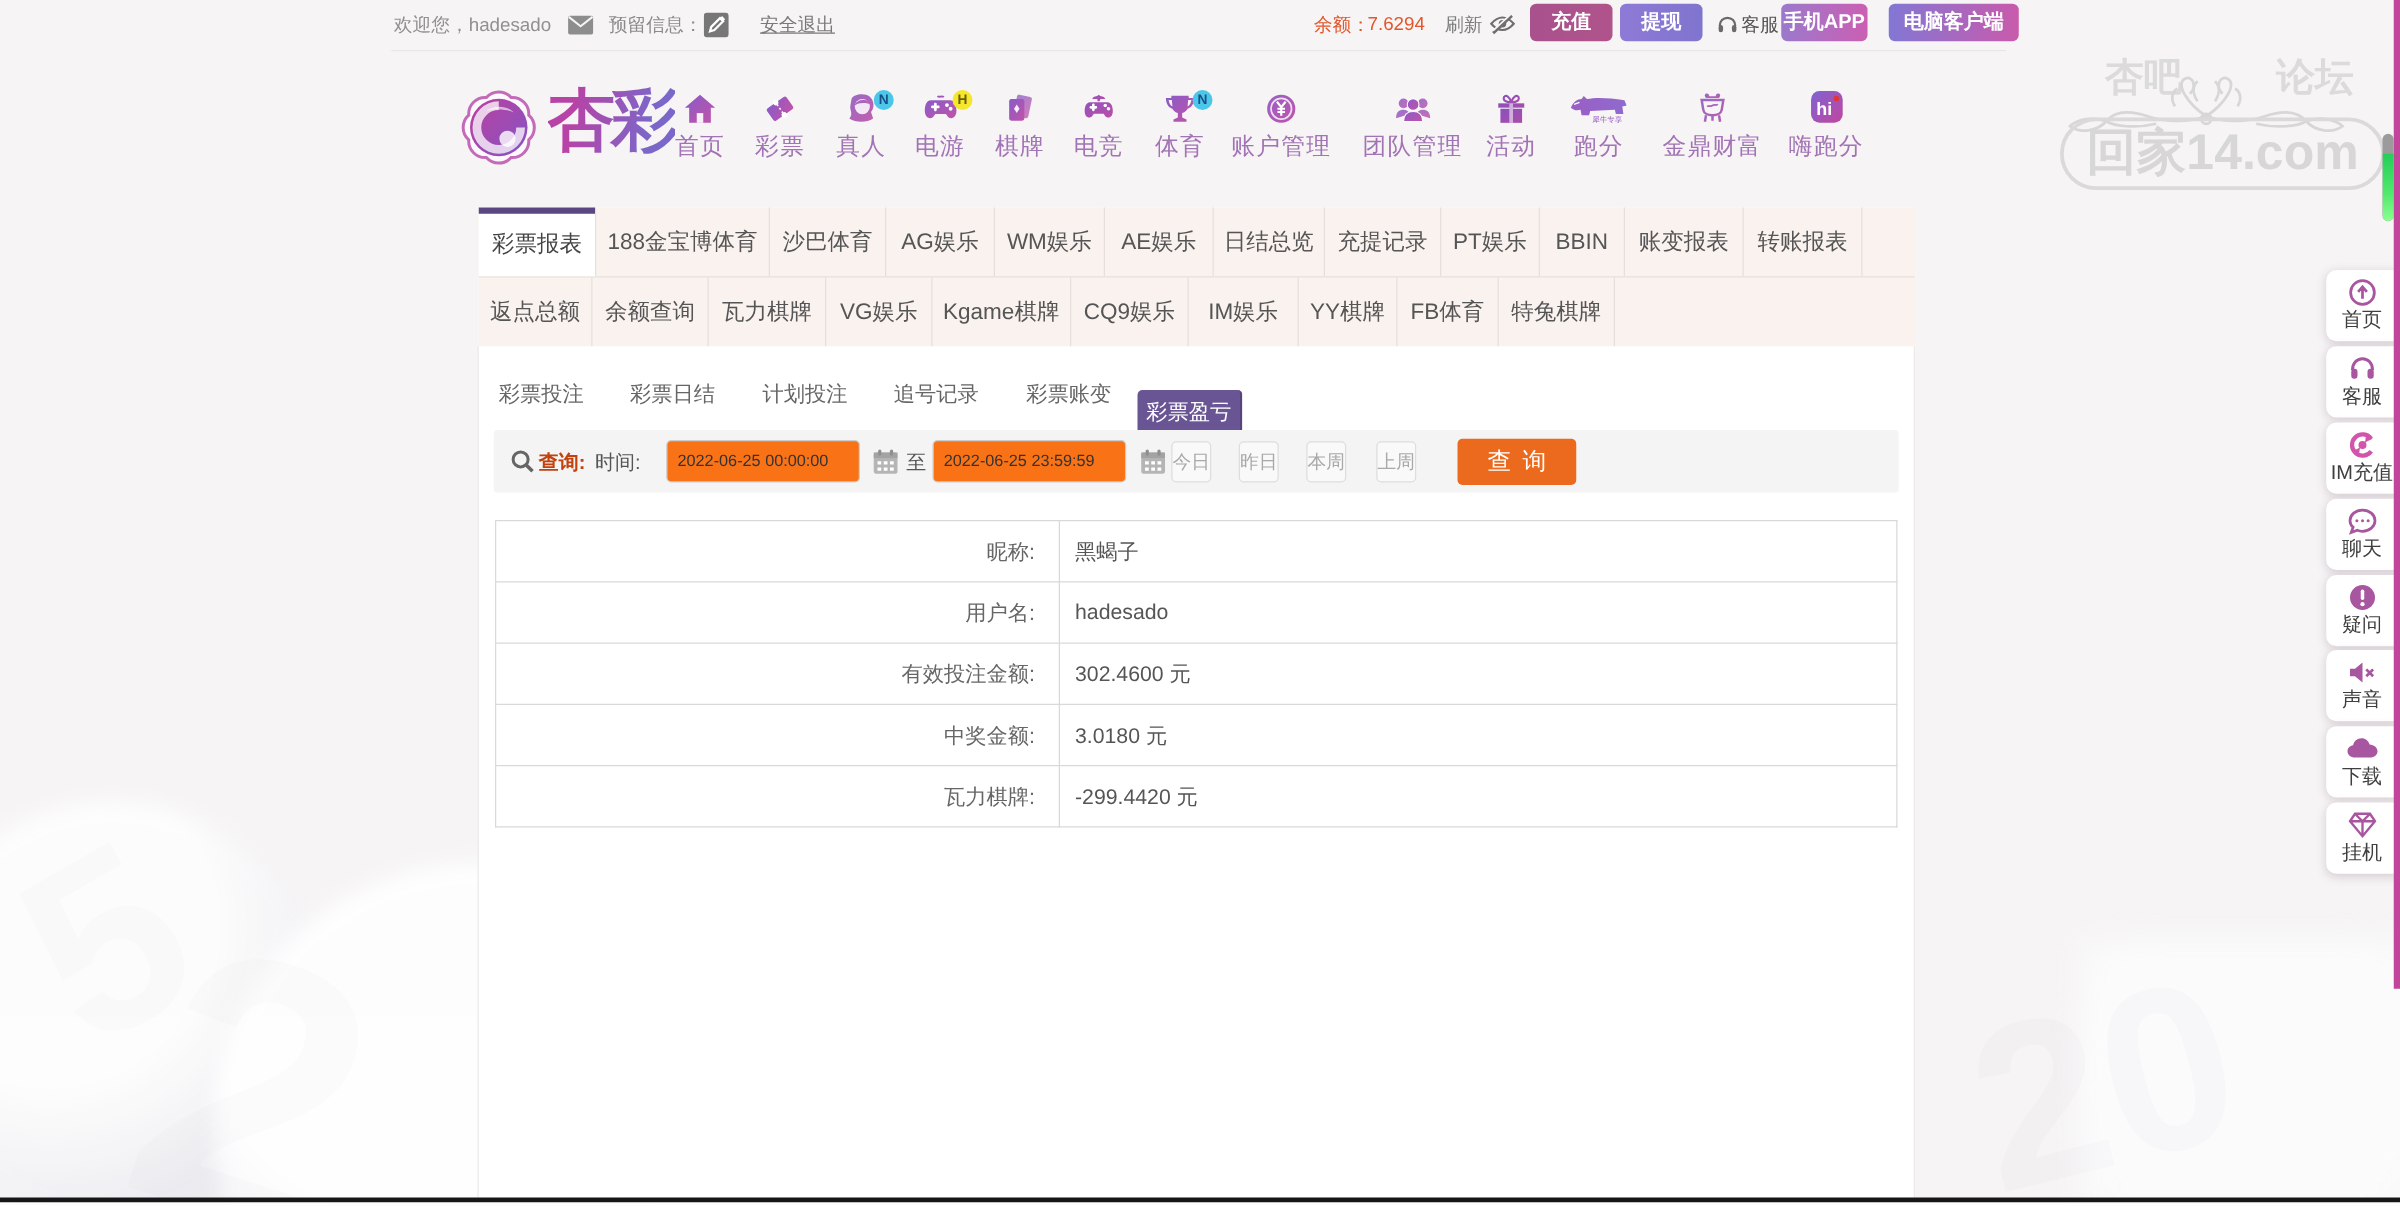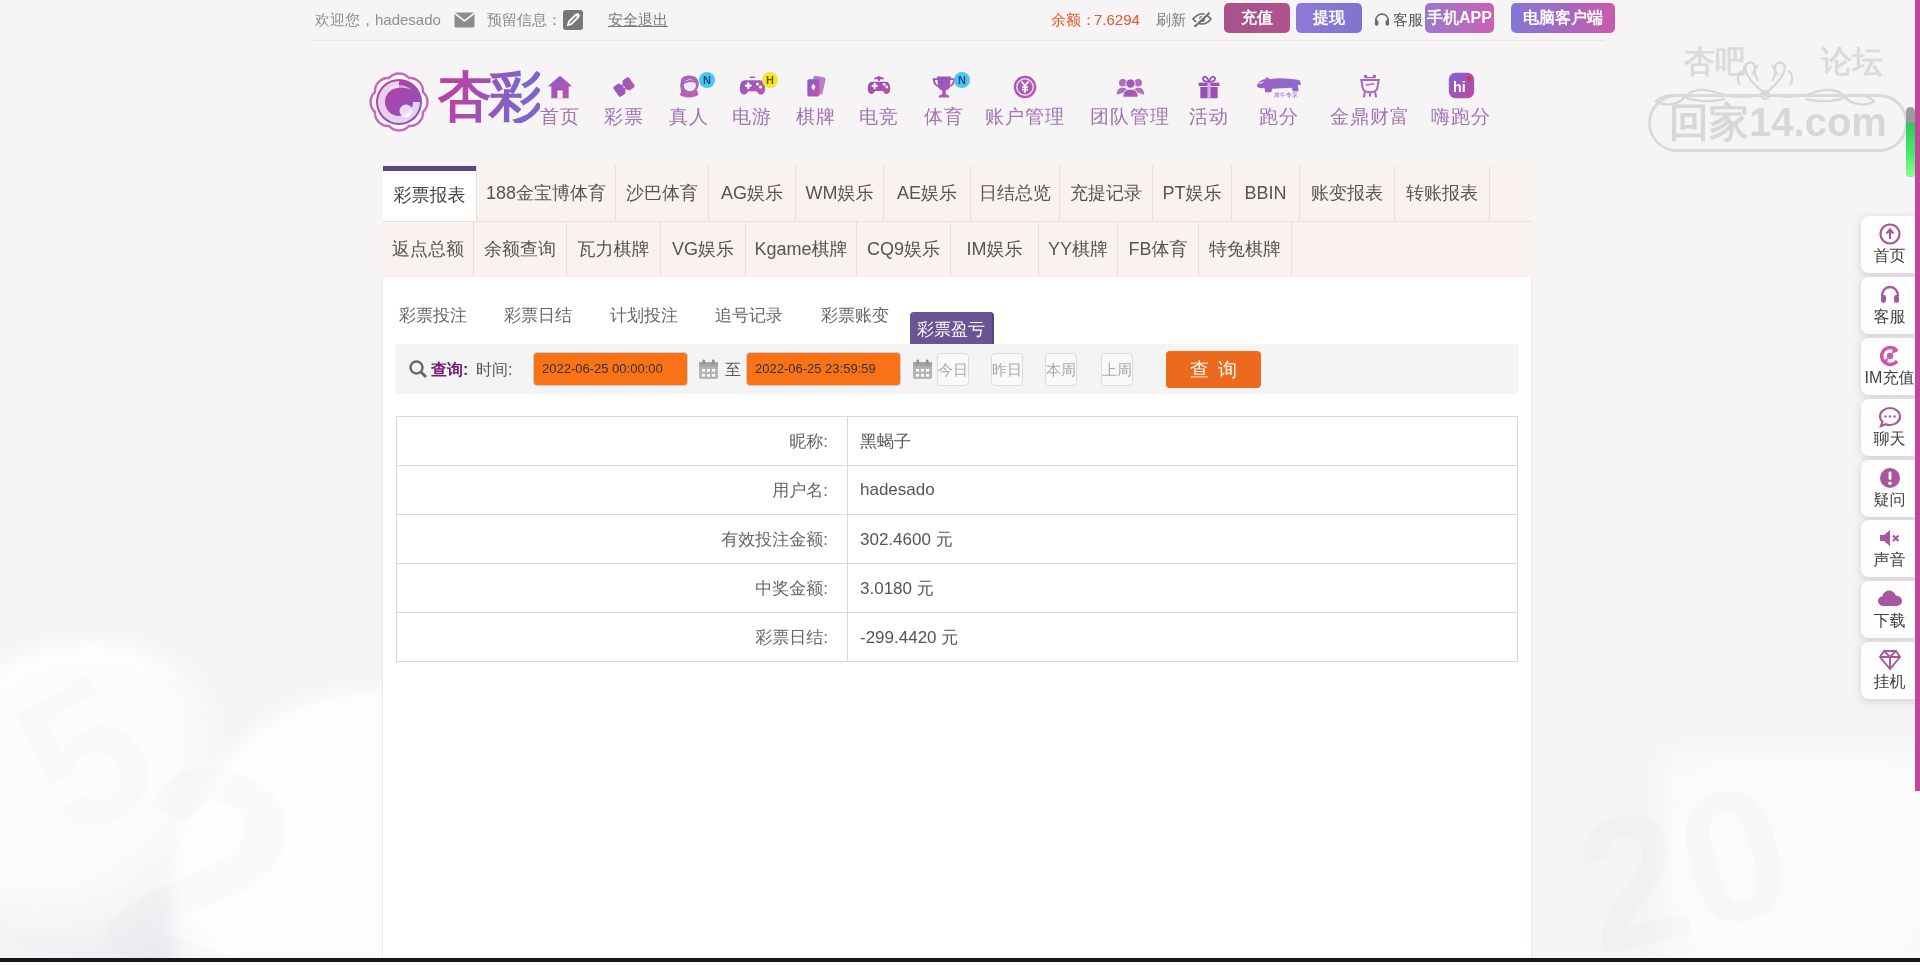--- a/index.html
+++ b/index.html
@@ -355,21 +355,21 @@
   <div class="subtab" style="left:121px;">彩票日结</div>
   <div class="subtab" style="left:227px;">计划投注</div>
   <div class="subtab" style="left:332px;">追号记录</div>
   <div class="subtab" style="left:438px;">彩票账变</div>
   <div id="subactive">彩票盈亏</div>
   <div id="querybar">
     <svg class="abs" style="left:13px;top:15px;" width="20" height="20" viewBox="0 0 20 20">
         <circle cx="8.5" cy="8.5" r="6" fill="none" stroke="#666" stroke-width="2.4"></circle>
         <line x1="13" y1="13" x2="18" y2="18" stroke="#666" stroke-width="2.8"></line>
       </svg>
-    <div class="qtxt" style="left:36px;color:#701a75;font-weight:bold;">查询:</div>
+    <div class="qtxt" style="left:36px;color:#c2410c;font-weight:bold;">查询:</div>
     <div class="qtxt" style="left:81px;">时间:</div>
     <div class="qinput" style="left:138px;width:155px;">2022-06-25 00:00:00</div>
     <svg class="abs" style="left:303px;top:15px;" width="21" height="21" viewBox="0 0 21 21">
         <rect x="1" y="3" width="19" height="17" rx="2" fill="#b5b5b5"></rect>
         <rect x="1" y="3" width="19" height="4.5" fill="#a3a3a3"></rect>
         <rect x="4.5" y="0.5" width="2.6" height="5" rx="1.3" fill="#8f8f8f"></rect>
         <rect x="13.9" y="0.5" width="2.6" height="5" rx="1.3" fill="#8f8f8f"></rect>
         <g fill="#fff">
           <rect x="4" y="10" width="3" height="2.6"></rect>
           <rect x="9" y="10" width="3" height="2.6"></rect>
@@ -413,21 +413,21 @@
         </tr>
     <tr>
           <td class="l">有效投注金额:</td>
           <td class="v">302.4600 元</td>
         </tr>
     <tr>
           <td class="l">中奖金额:</td>
           <td class="v">3.0180 元</td>
         </tr>
     <tr>
-          <td class="l">彩票日结:</td>
+          <td class="l">瓦力棋牌:</td>
           <td class="v">-299.4420 元</td>
         </tr>
   </tbody>
     </table>
 </div>
 <div id="sidebar">
   <div class="side" style="top:216px;"><svg width="22" height="22" viewBox="0 0 22 22">
         <circle cx="11" cy="11" r="9.5" fill="none" stroke="#a8569f" stroke-width="2.2"></circle>
         <path d="M11 16 L11 8 M7.5 10.5 L11 6.5 L14.5 10.5" stroke="#a8569f" stroke-width="2.2" fill="none"></path>
       </svg><div class="lb">首页</div></div>

